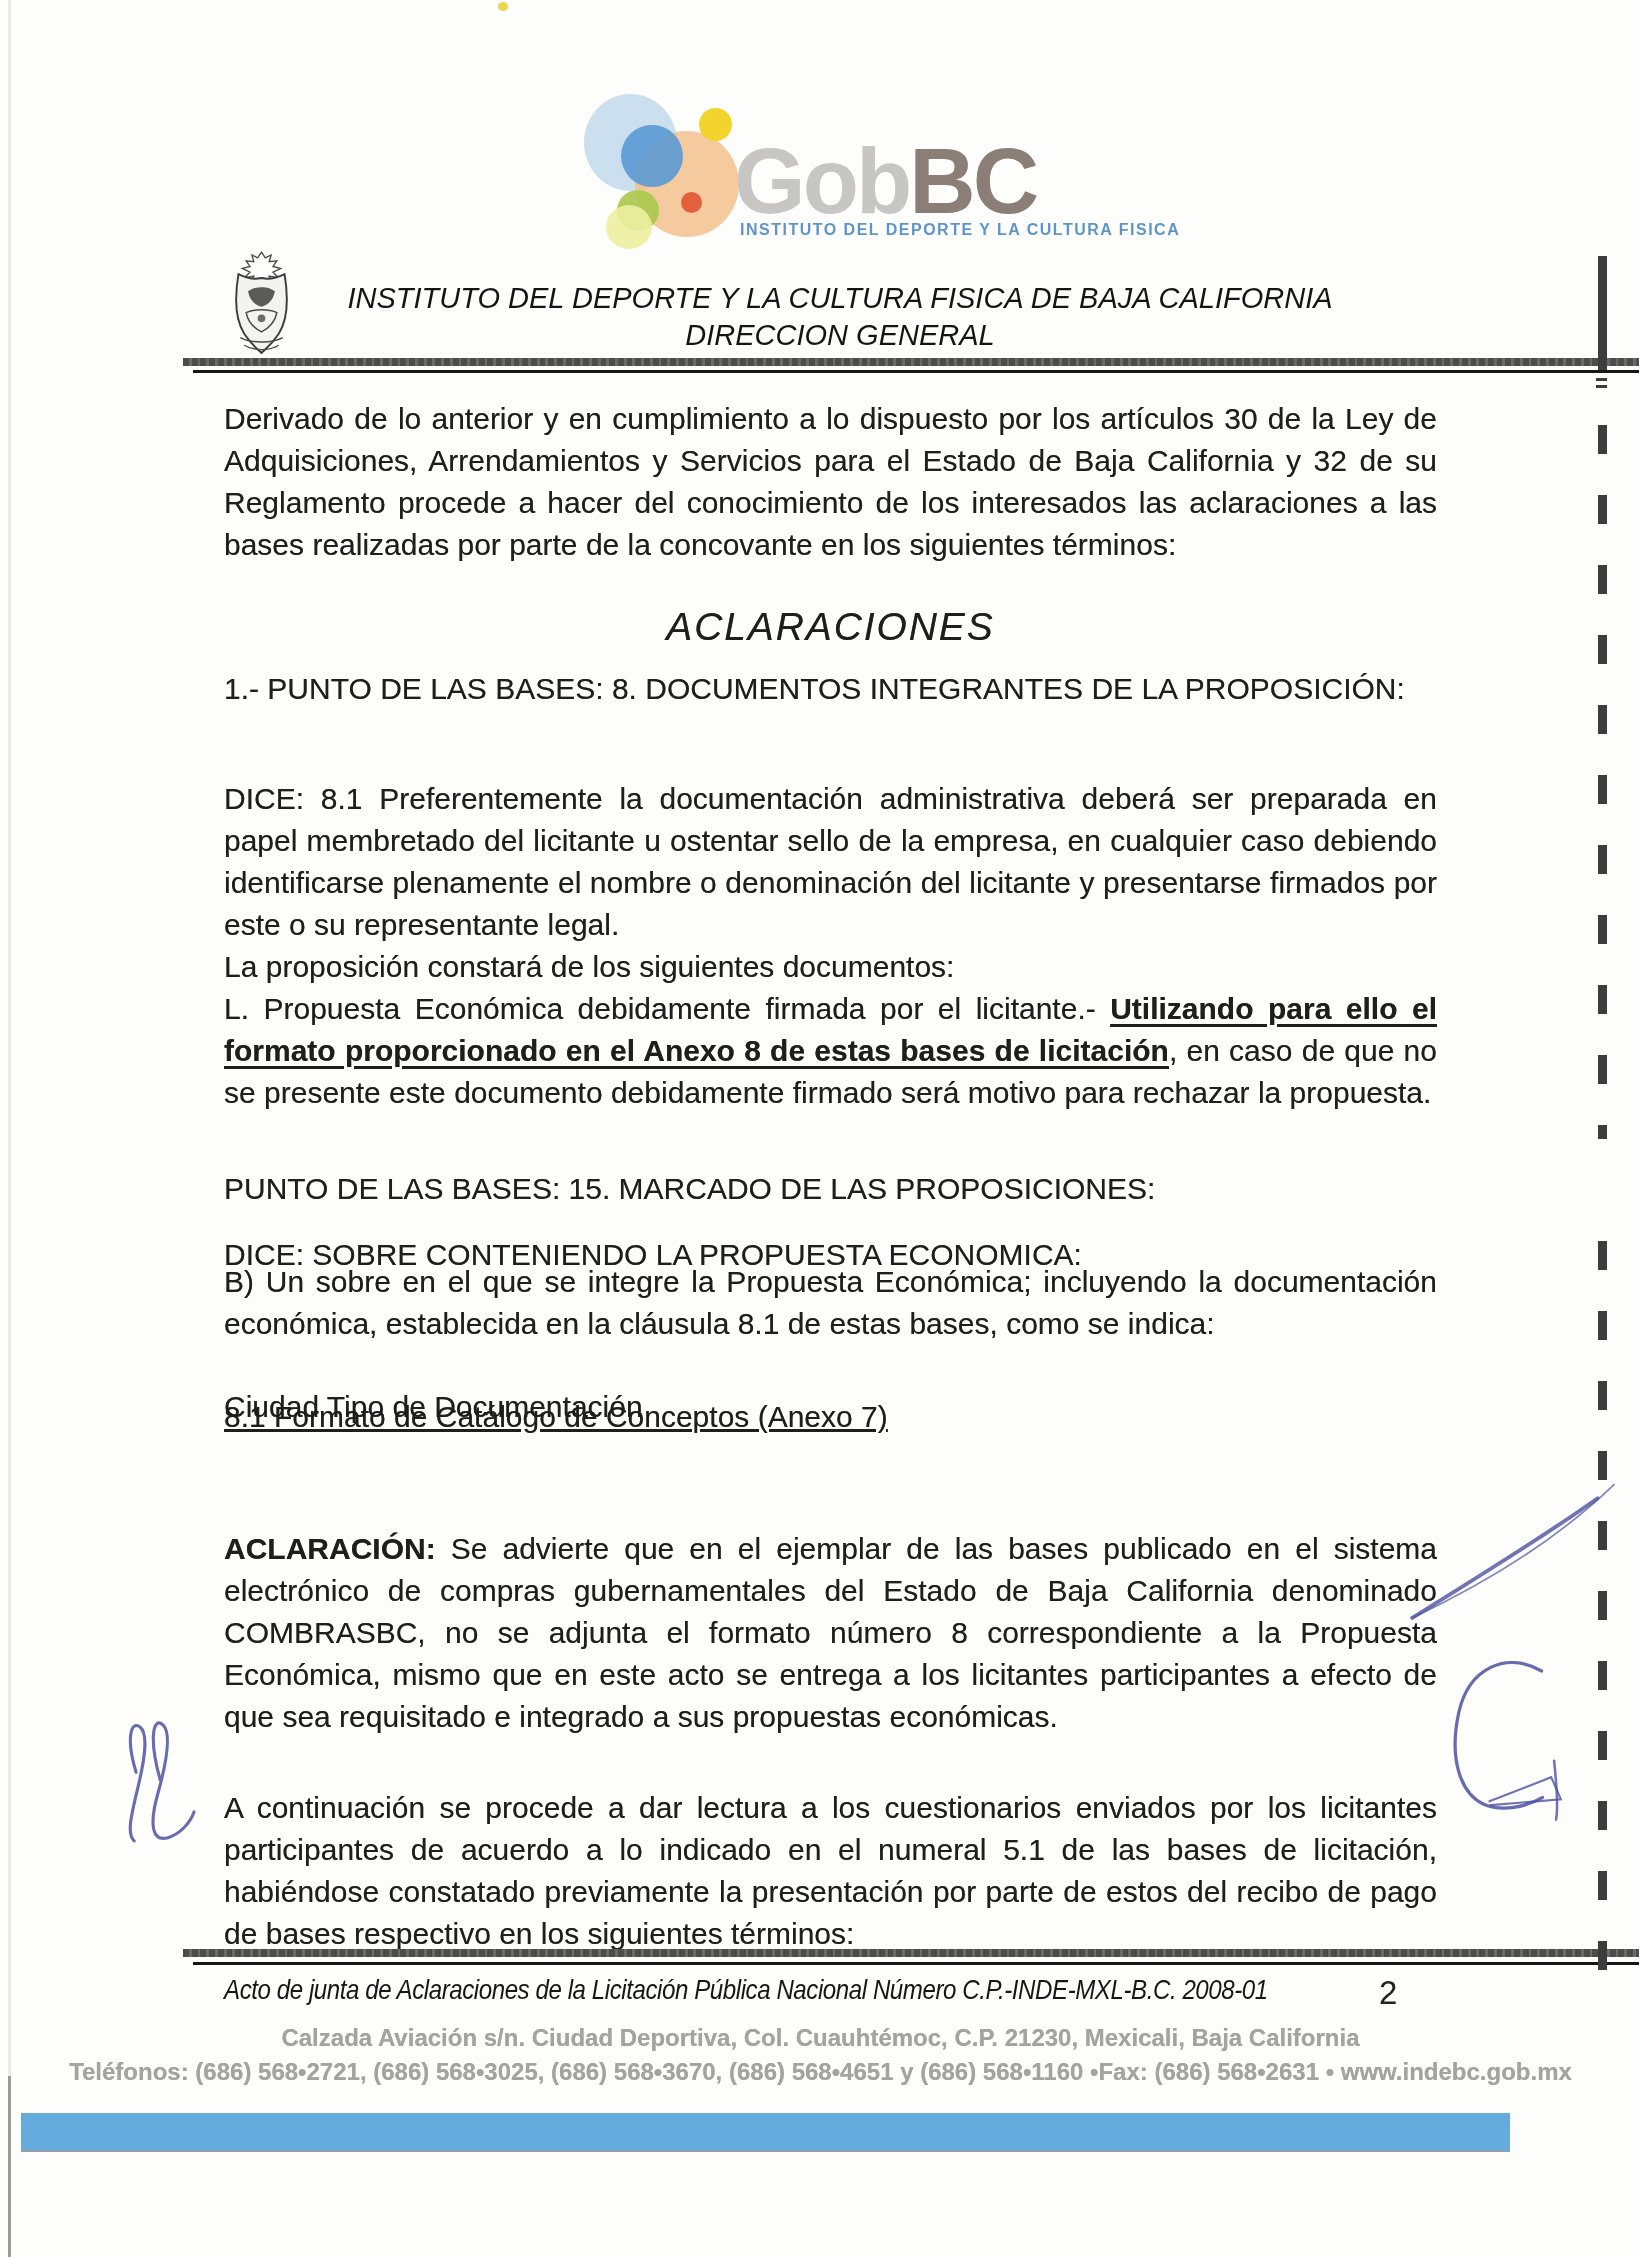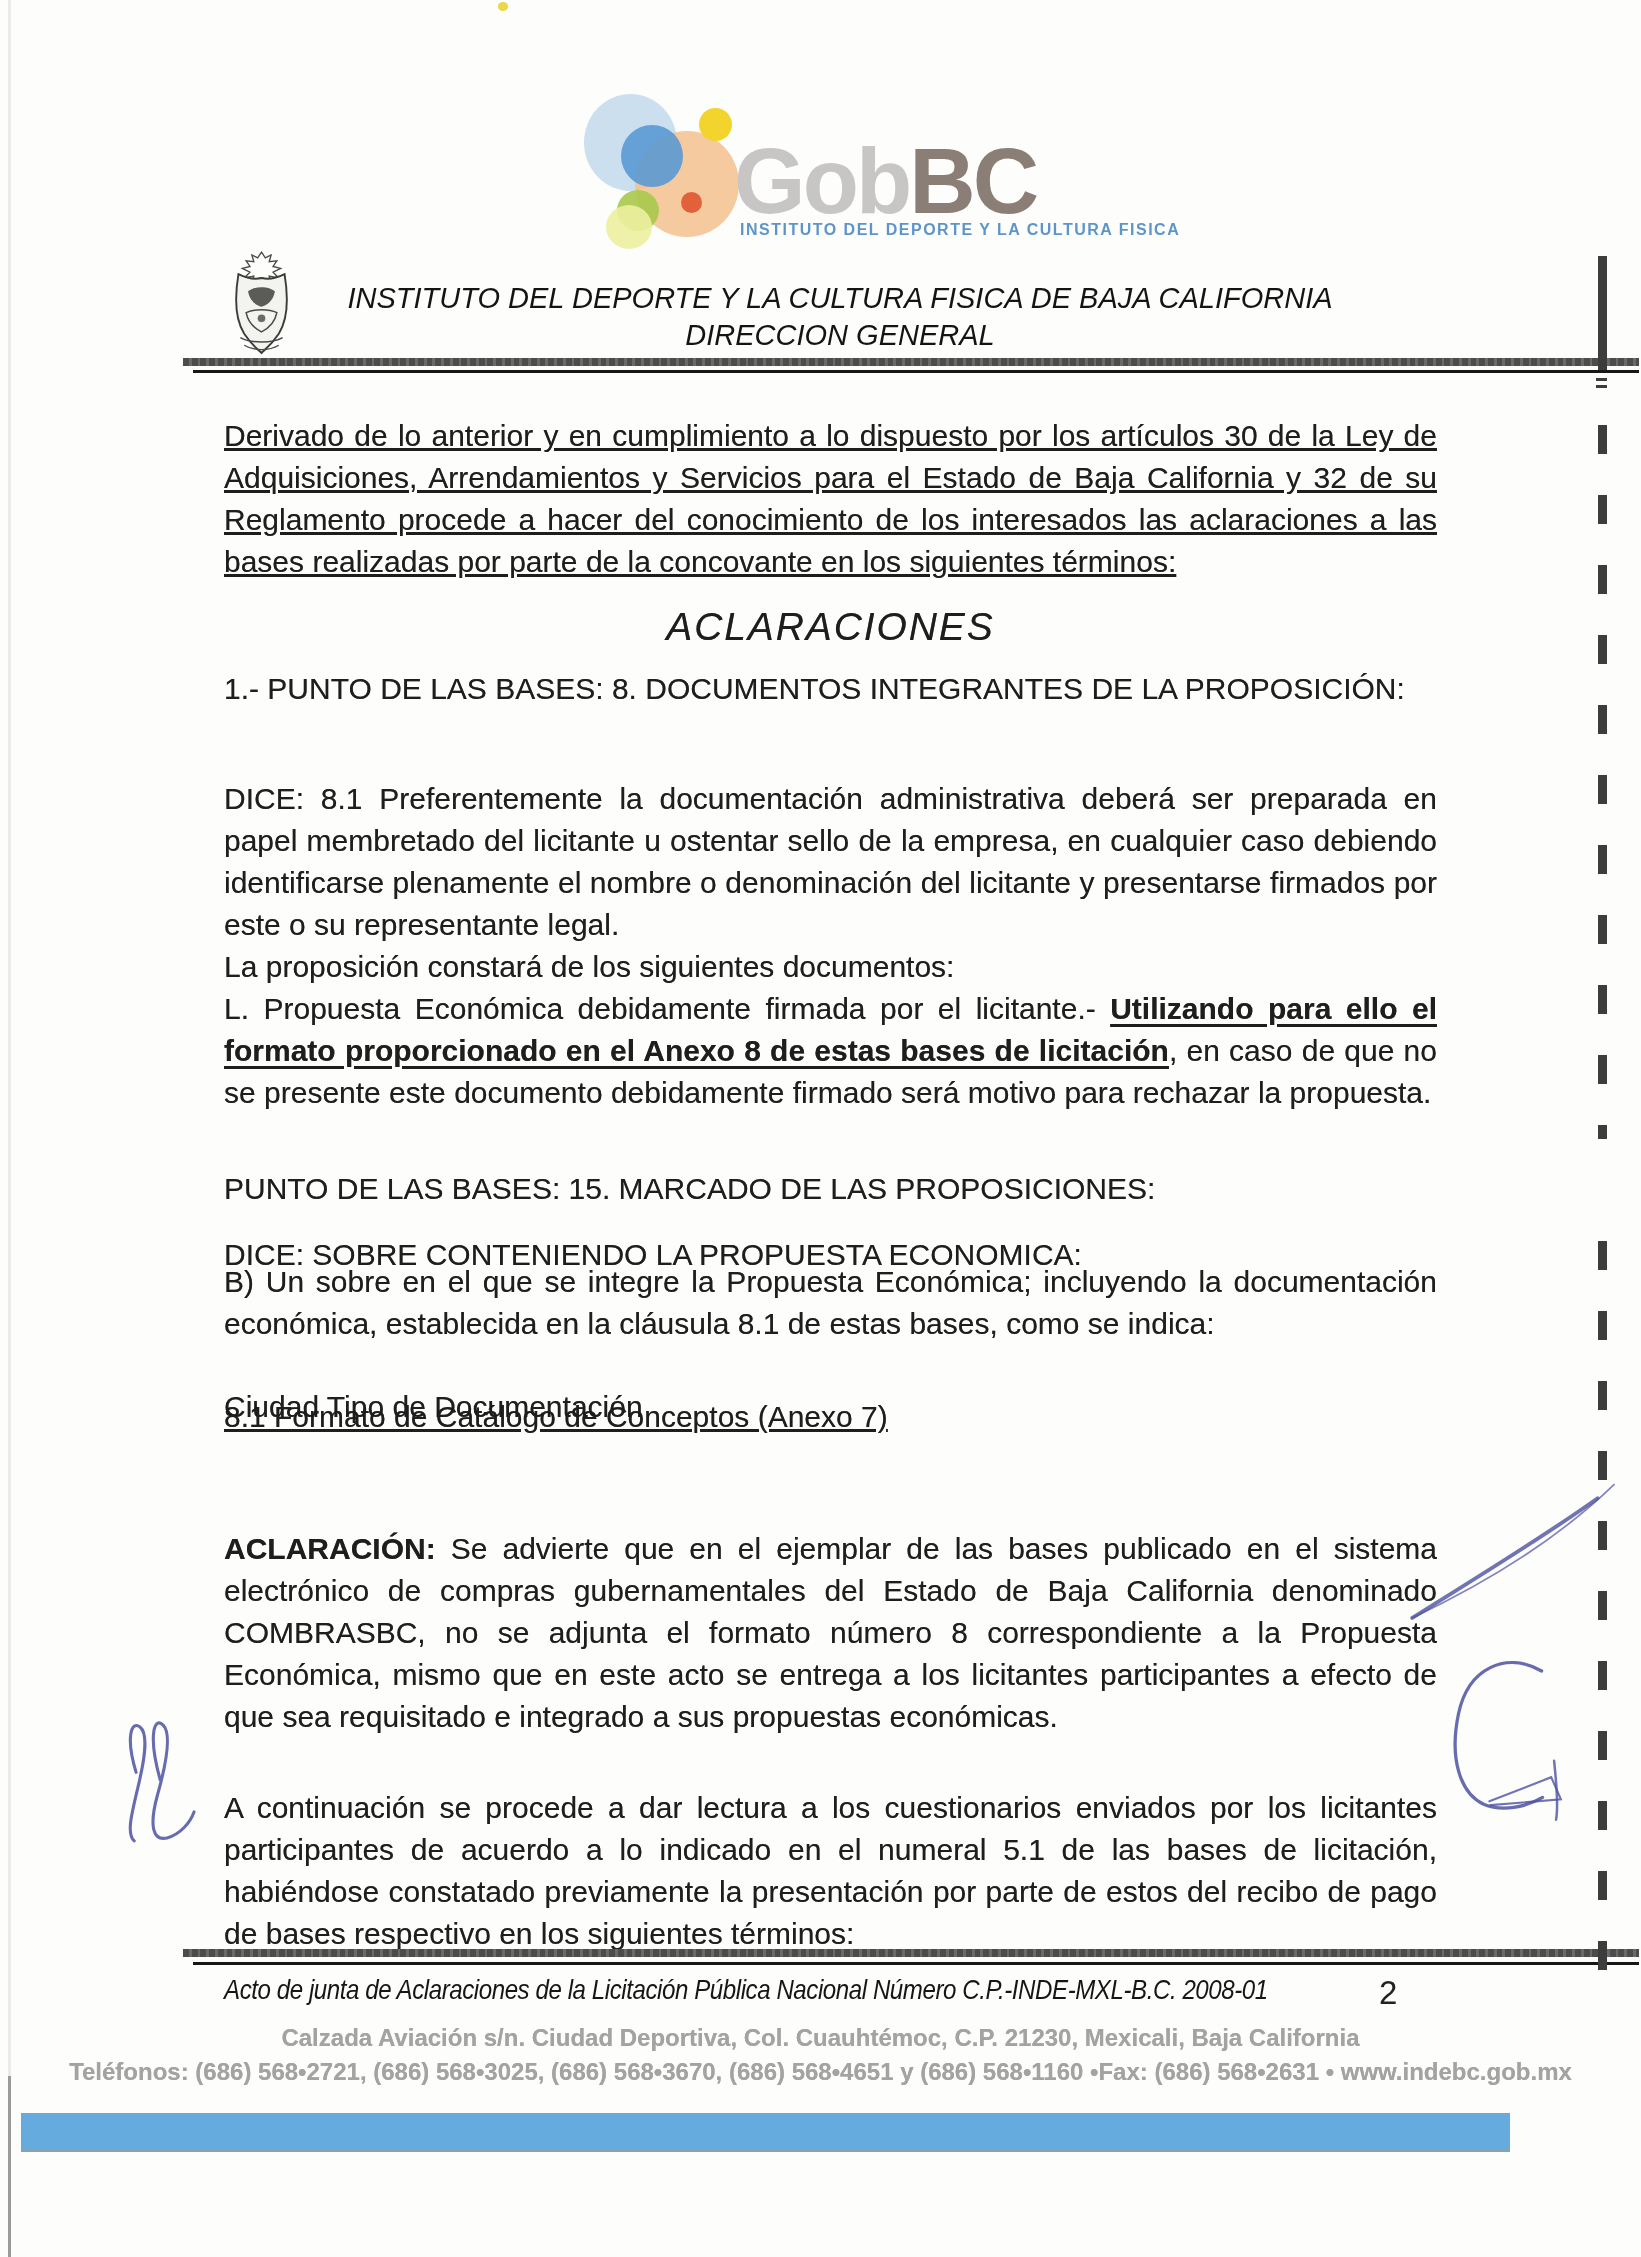--- a/index.html
+++ b/index.html
@@ -40,21 +40,21 @@
   .rt1{top:358px;}.rn1{top:370px;}
   .rt2{top:1949px;}.rn2{top:1962px;}
 
   
   .txt{left:224px;width:1213px;font-size:30px;line-height:42px;color:#1e1e1e;
        text-shadow:0 0 0.5px rgba(0,0,0,.55);}
   .just{text-align:justify;}
   .bu{font-weight:700;text-decoration:underline;text-decoration-thickness:2.9px;text-underline-offset:4.8px;}
   .b{font-weight:700;}
   .heading-acl{top:606px;text-align:center;font-style:italic;font-size:39px;letter-spacing:1.9px;}
-  .p1{top:415px;text-decoration:underline;}
+  .p1{top:398px;}
   .punto1{top:668px;}
   .dice1{top:778px;}
   .punto2{top:1159px;margin-top:9px;}
   .dice2a{top:1234px;}
   .dice2b{top:1261px;}
   .dice2c{top:1386px;}
   .dice2d{top:1396px;text-decoration:underline;}
   .dice2e{top:1466px;}
   .dice2e .line-bu{display:inline-block;font-weight:700;border-bottom:3.9px solid #1a1a1a;padding:0 9.7px 2.9px 0;}
   .acl{top:1528px;line-height:42px;}

